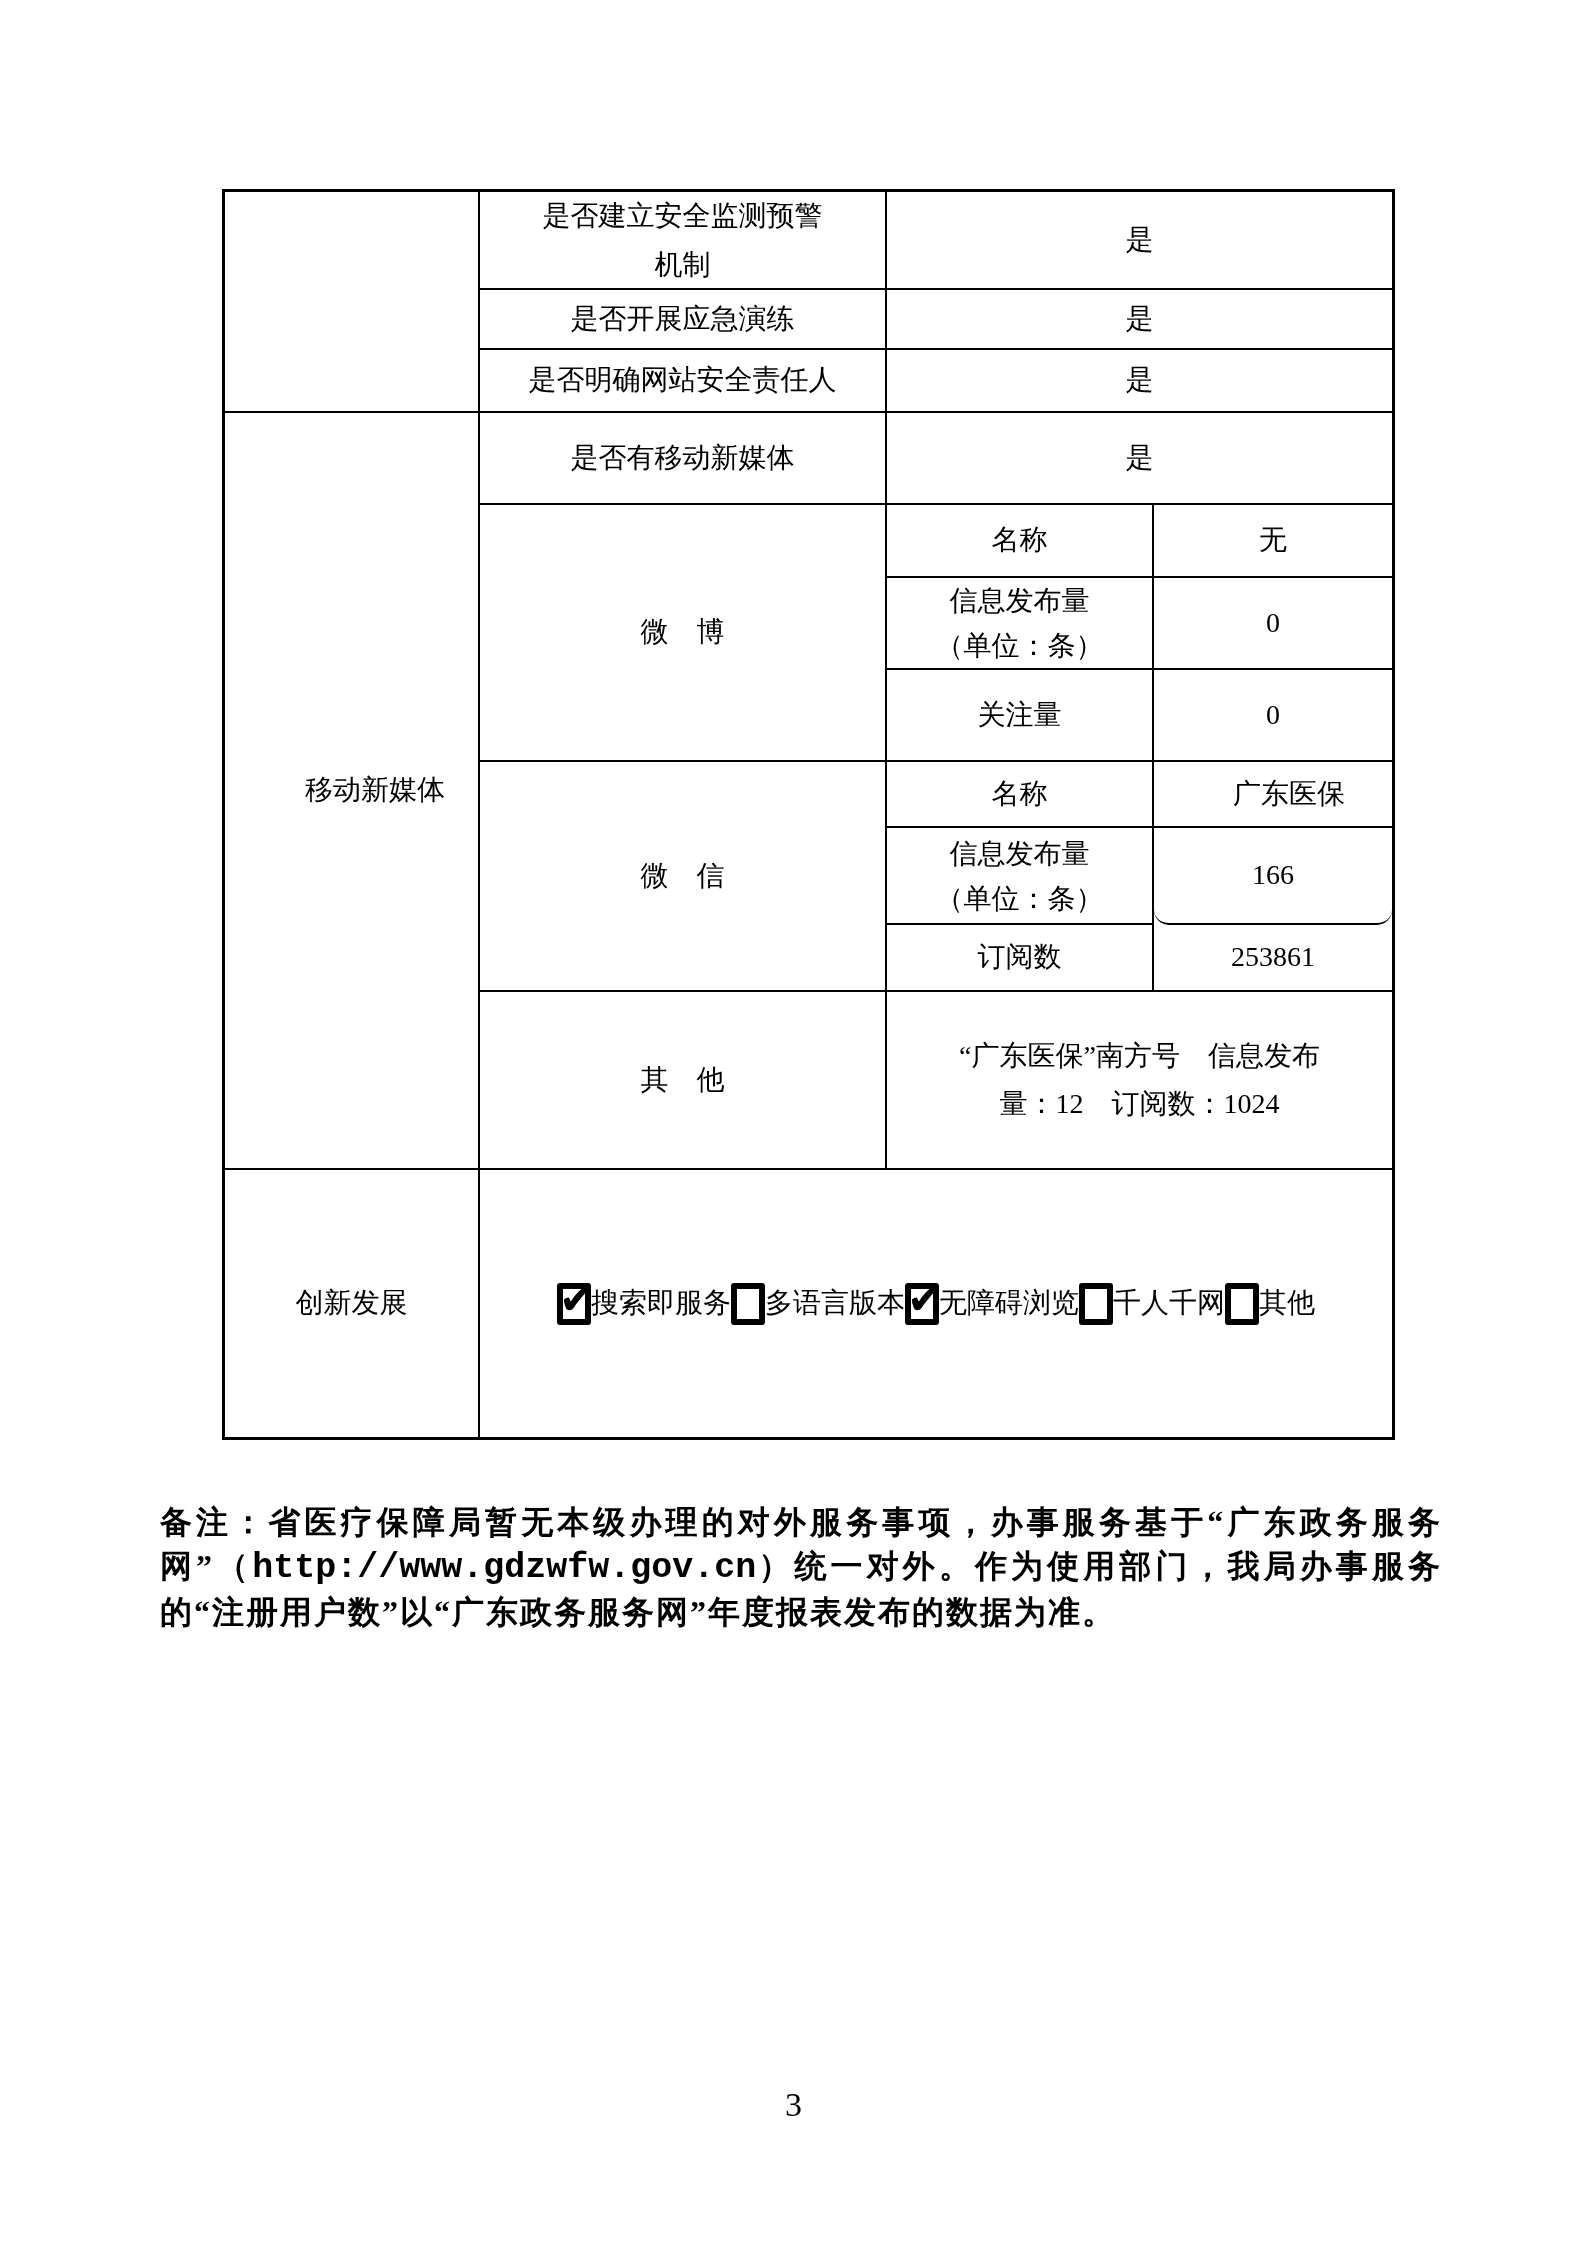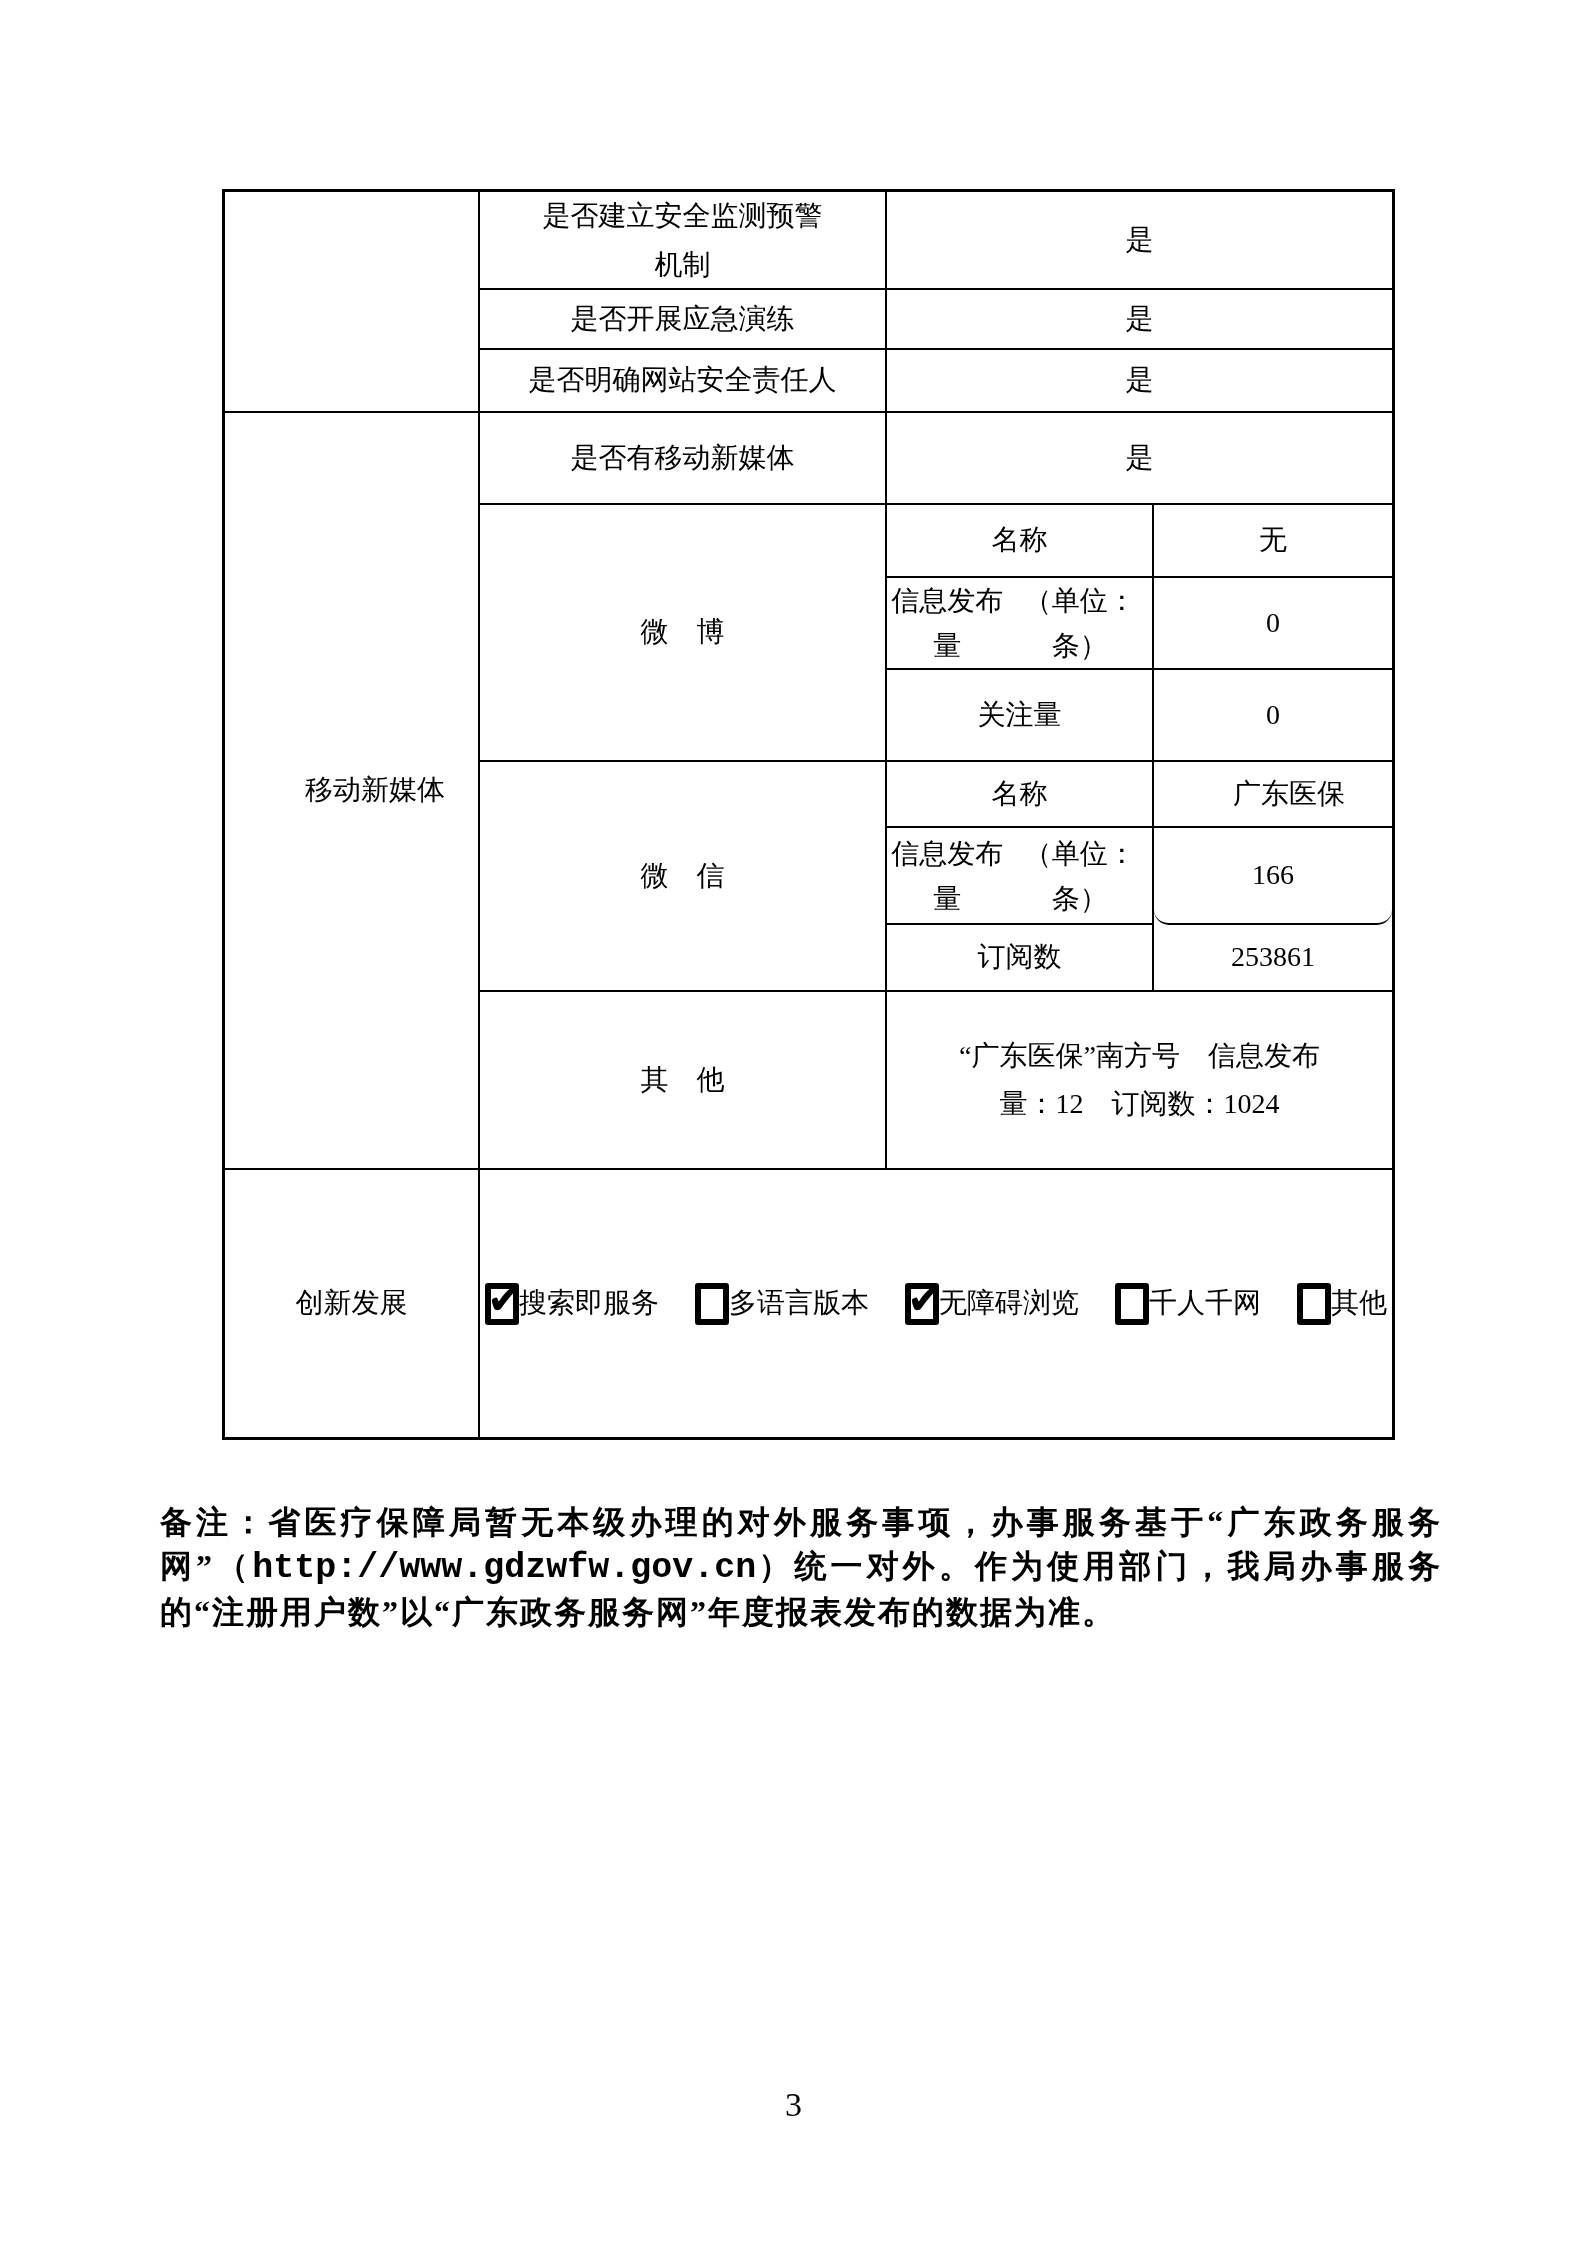--- a/index.html
+++ b/index.html
@@ -23,24 +23,24 @@
   .cell{
     border-right:2px solid #000;
     border-bottom:2px solid #000;
     display:flex;align-items:center;justify-content:center;
     text-align:center;
     box-sizing:border-box;
   }
   .lastcol{border-right:none;}
   .lastrow{border-bottom:none;}
   .w302{display:block;width:302px;line-height:49px;}
-  .stack{display:flex;flex-direction:row;line-height:45px;}
+  .stack{display:flex;flex-direction:column;line-height:45px;}
   .w400{display:block;width:400px;line-height:48px;}
   
-  .cb-row{display:flex;align-items:flex-end;justify-content:center;width:100%;gap:36px;}
+  .cb-row{display:flex;align-items:flex-end;justify-content:center;width:100%;}
   .cb-item{display:flex;align-items:center;}
   .cb{
     display:inline-block;box-sizing:border-box;
     width:34px;height:42px;
     border:6px solid #000;border-radius:3px;
     position:relative;
     flex:0 0 auto;
   }
   .cb[data-checked="true"]::after{
     content:"✔";

